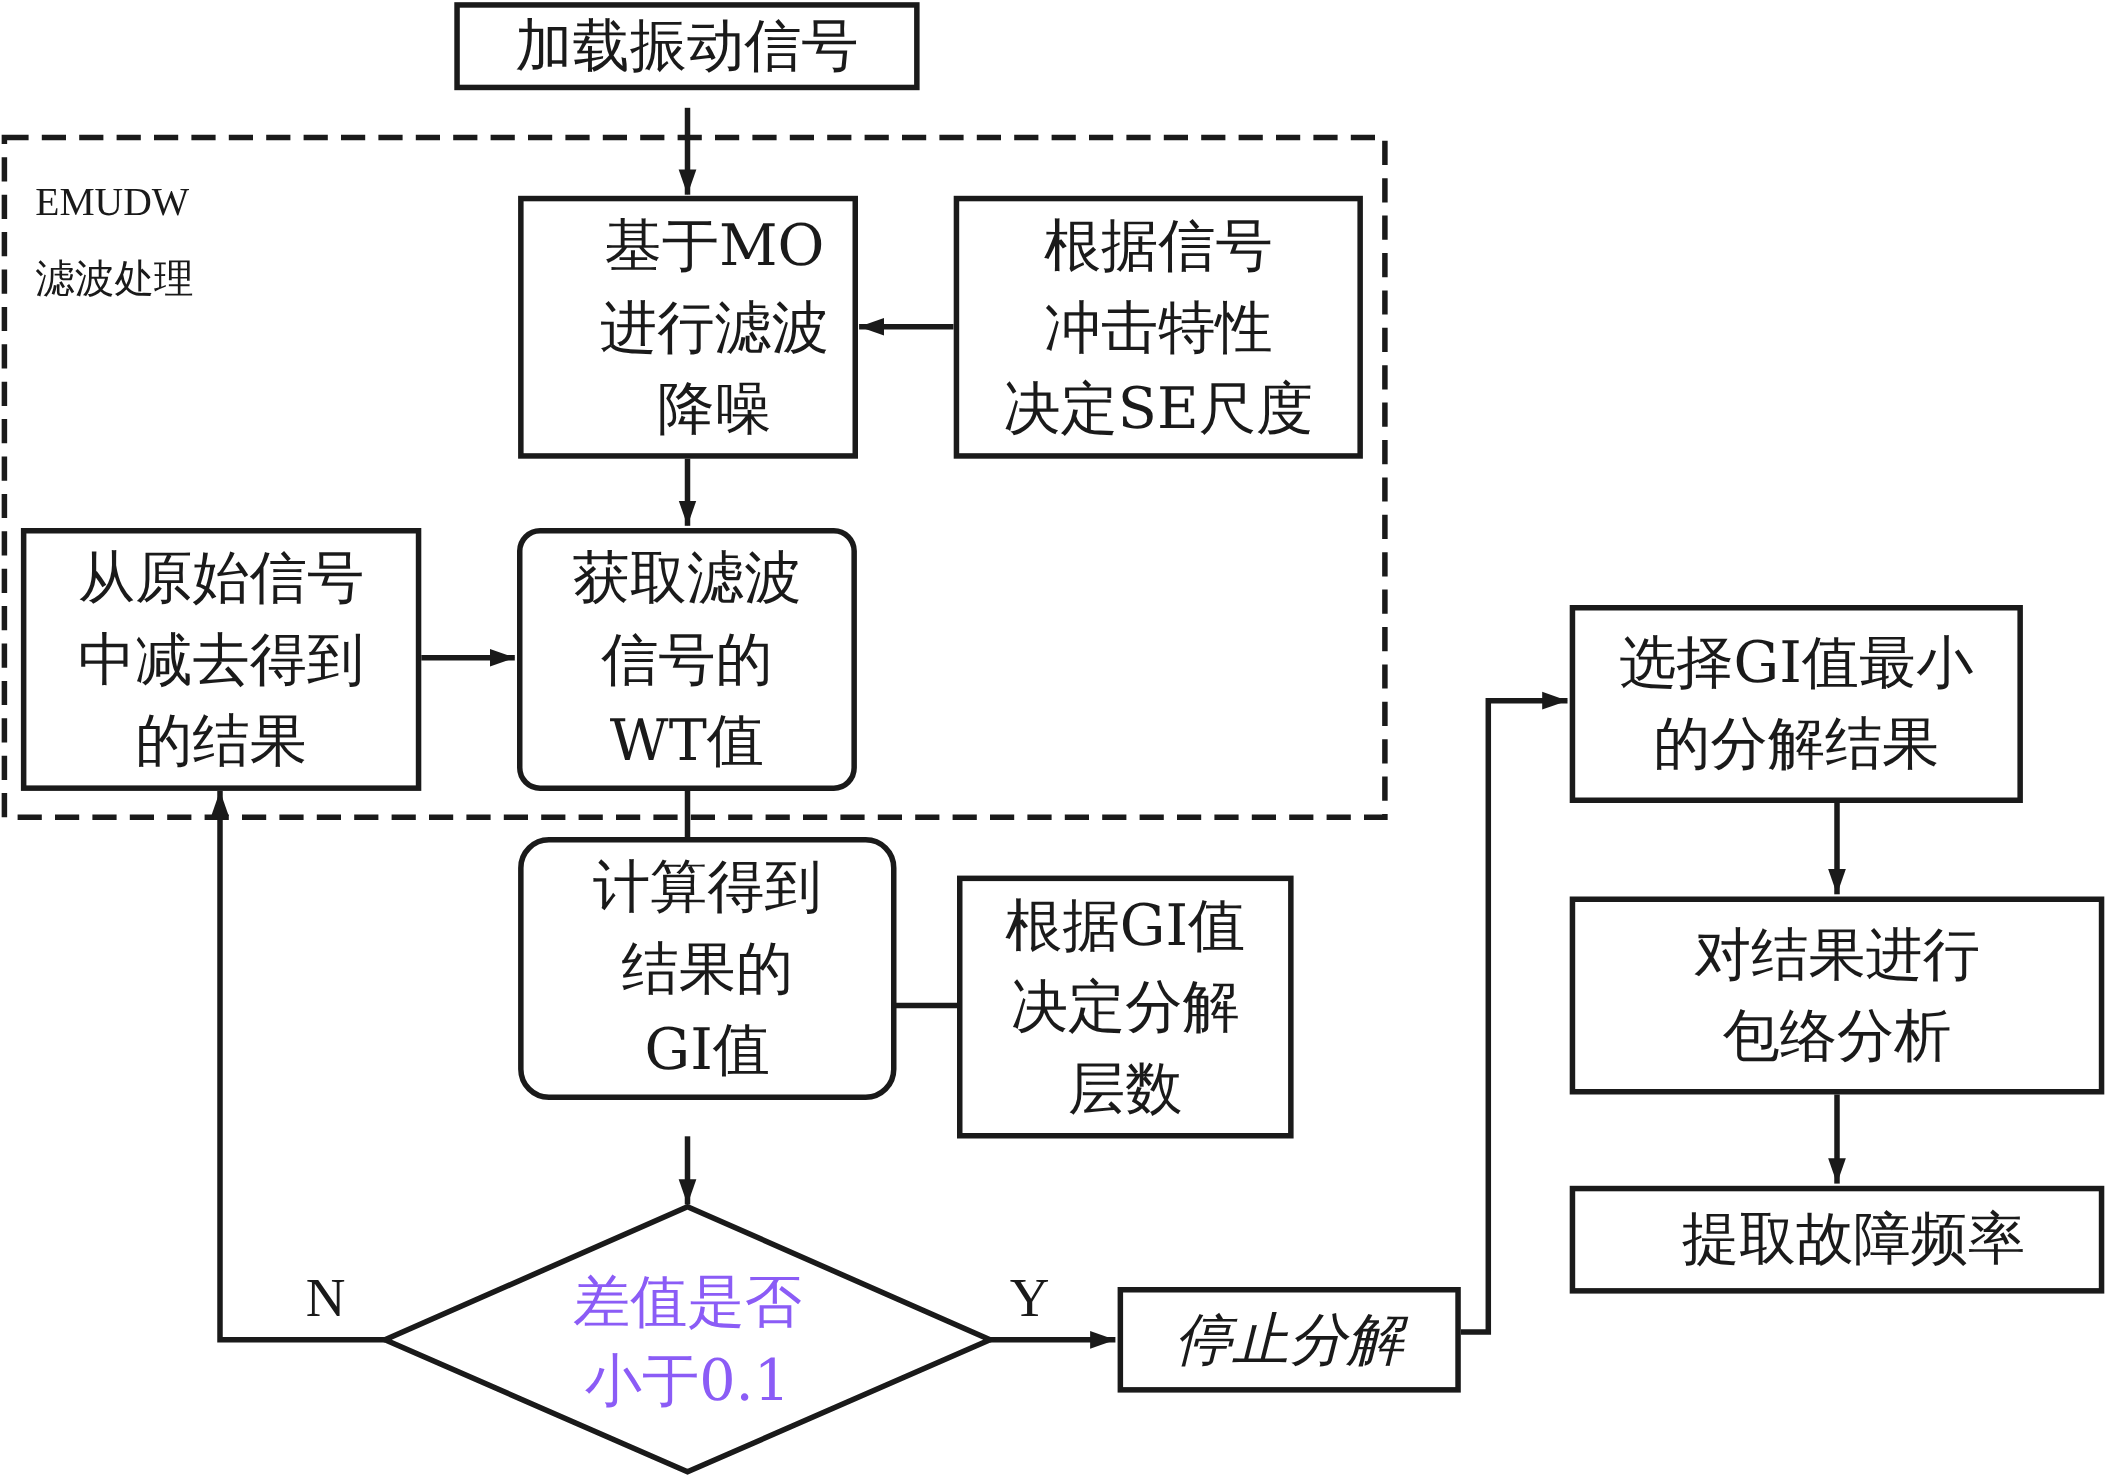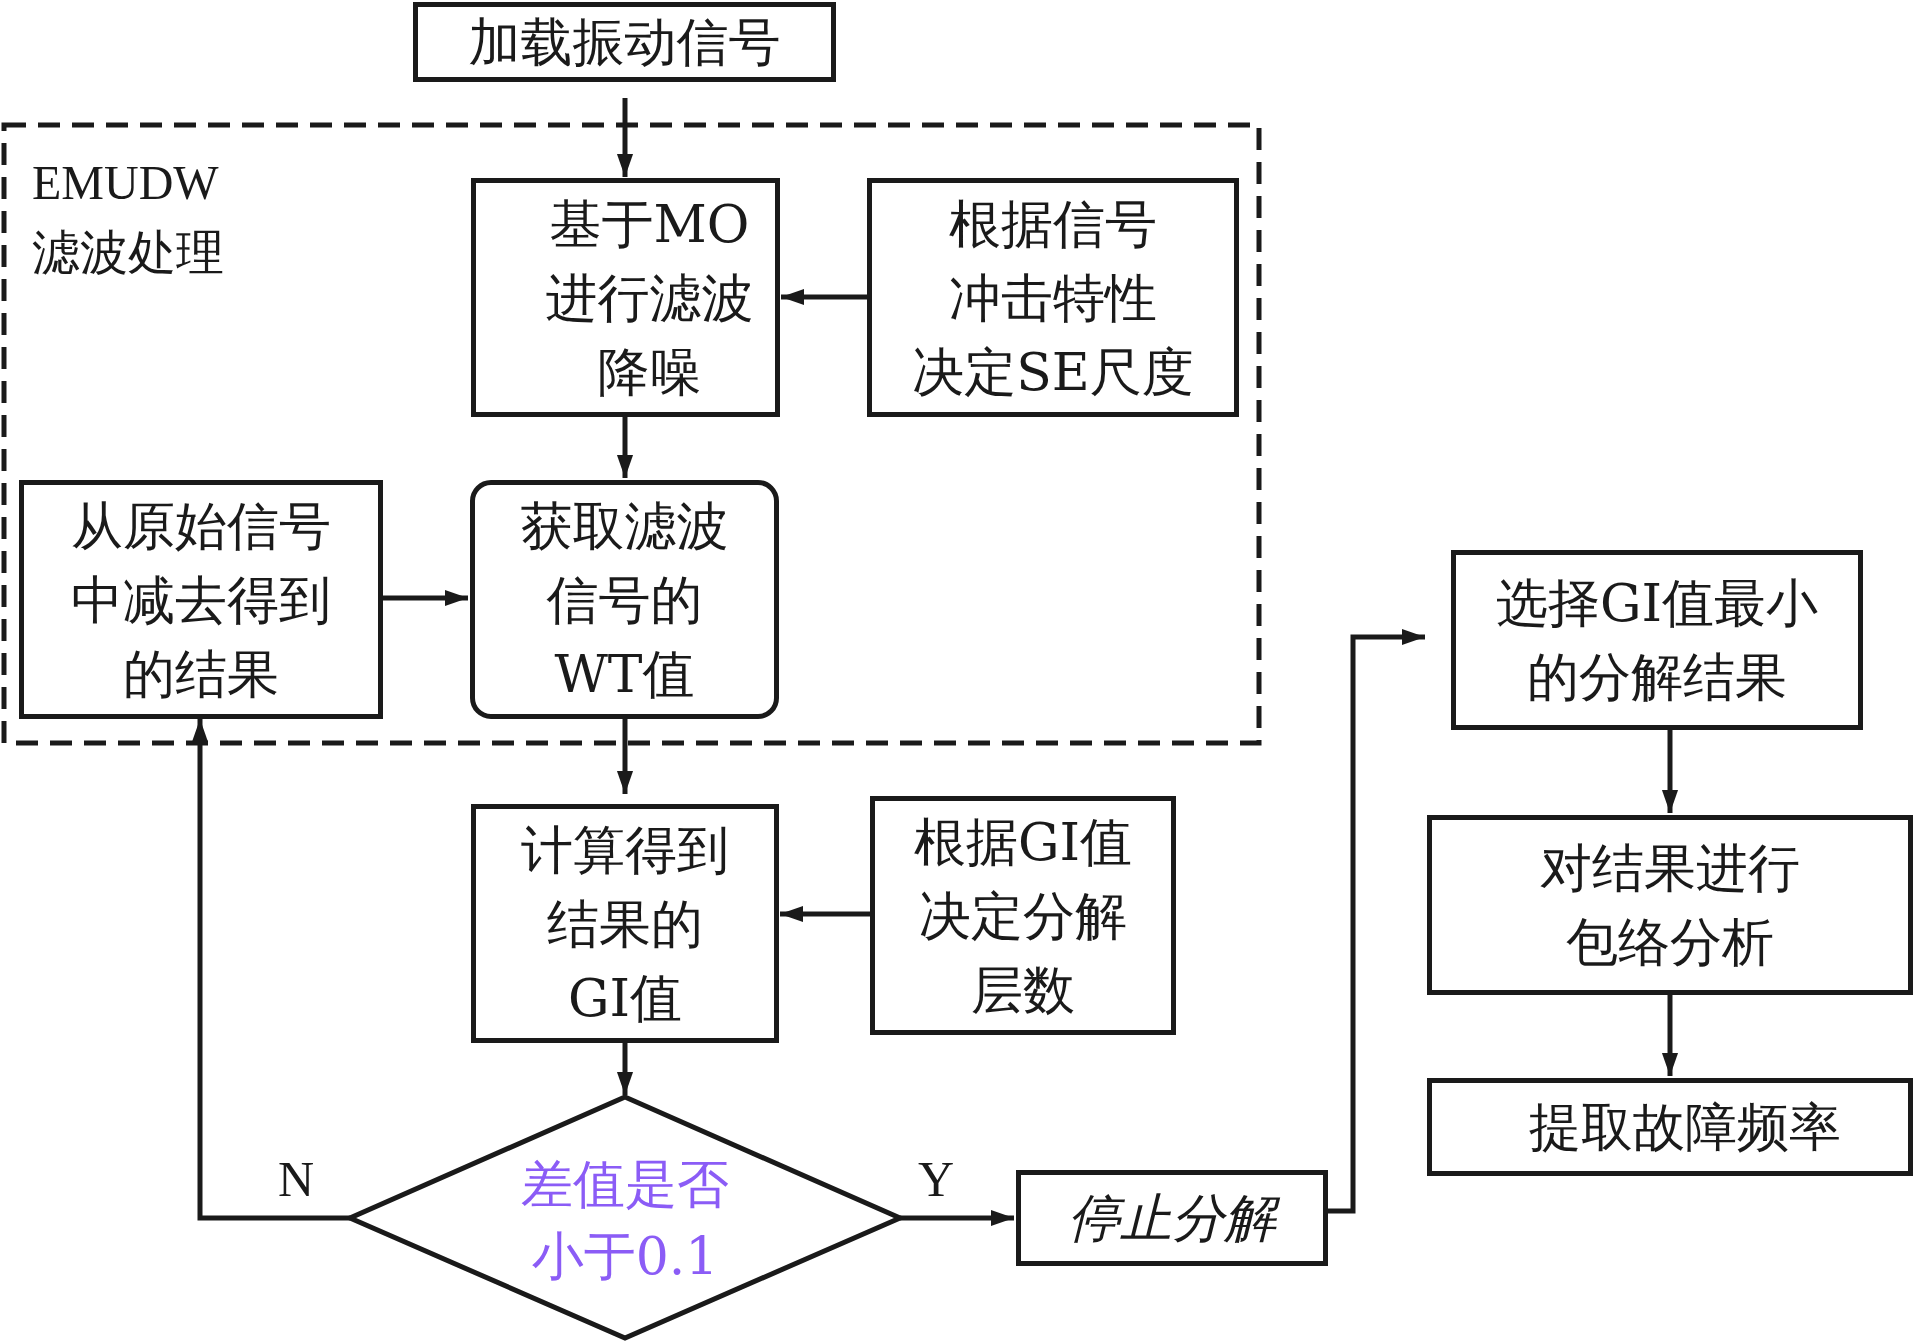--- a/index.html
+++ b/index.html
@@ -3,21 +3,21 @@
 <meta charset="utf-8">
 <style>
   html, body { margin:0; padding:0; background:#ffffff; }
   body { width:1915px; height:1342px; position:relative; overflow:hidden; }
   svg { position:absolute; left:0; top:0; }
   .box { position:absolute; border:5px solid #1a1a1a; box-sizing:border-box; background:#fff;
          display:flex; align-items:center; justify-content:center; text-align:center;
          font-family:"DejaVu Serif","Liberation Serif",serif; font-size:52px; line-height:74px; color:#1a1a1a; }
   .box span { white-space:pre-line; }
   .lbl { position:absolute; font-family:"Liberation Serif","DejaVu Serif",serif; color:#1a1a1a; }
-  .group-label { left:32px; top:148px; font-size:48px; line-height:70px; white-space:pre-line; }
+  .group-label { left:32px; top:148px; font-size:36px; line-height:70px; white-space:pre-line; }
   .yn { font-size:50px; }
   .diamond-text { position:absolute; left:430px; top:1148px; width:390px; text-align:center;
                   font-family:"DejaVu Serif","Liberation Serif",serif; font-size:52px; line-height:72px; color:#8b5cf6; white-space:pre-line; }
 </style>
 </head>
 <body>
 
 <svg width="1915" height="1342">
   <defs>
     <marker id="ah" viewBox="0 0 10 10" refX="10" refY="5" markerWidth="4.6" markerHeight="4.6" orient="auto" markerUnits="strokeWidth">
@@ -62,36 +62,36 @@
 <div class="box" style="left:19px;top:480px;width:364px;height:239px;">
     <span>从原始信号
 中减去得到
 的结果</span>
   </div>
 <div class="box" style="left:470px;top:480px;width:309px;height:239px;border-radius:21px;">
     <span>获取滤波
 信号的
 WT值</span>
   </div>
-<div class="box" style="left:471px;top:804px;width:308px;height:239px;">
+<div class="box" style="left:471px;top:761px;width:344px;height:239px;border-radius:28px;">
     <span>计算得到
 结果的
 GI值</span>
   </div>
 <div class="box" style="left:870px;top:796px;width:306px;height:239px;">
     <span>根据GI值
 决定分解
 层数</span>
   </div>
 <div class="diamond-text">差值是否
 小于0.1</div>
 <div class="box" style="left:1016px;top:1170px;width:312px;height:96px;font-style:italic;">
     <span>停止分解</span>
   </div>
-<div class="box" style="left:1427px;top:550px;width:412px;height:180px;margin-left:24px;">
+<div class="box" style="left:1427px;top:550px;width:412px;height:180px;">
     <span>选择GI值最小
 的分解结果</span>
   </div>
 <div class="box" style="left:1427px;top:815px;width:486px;height:180px;">
     <span>对结果进行
 包络分析</span>
   </div>
 <div class="box" style="left:1427px;top:1078px;width:486px;height:98px;padding-left:30px;">
     <span>提取故障频率</span>
   </div>

